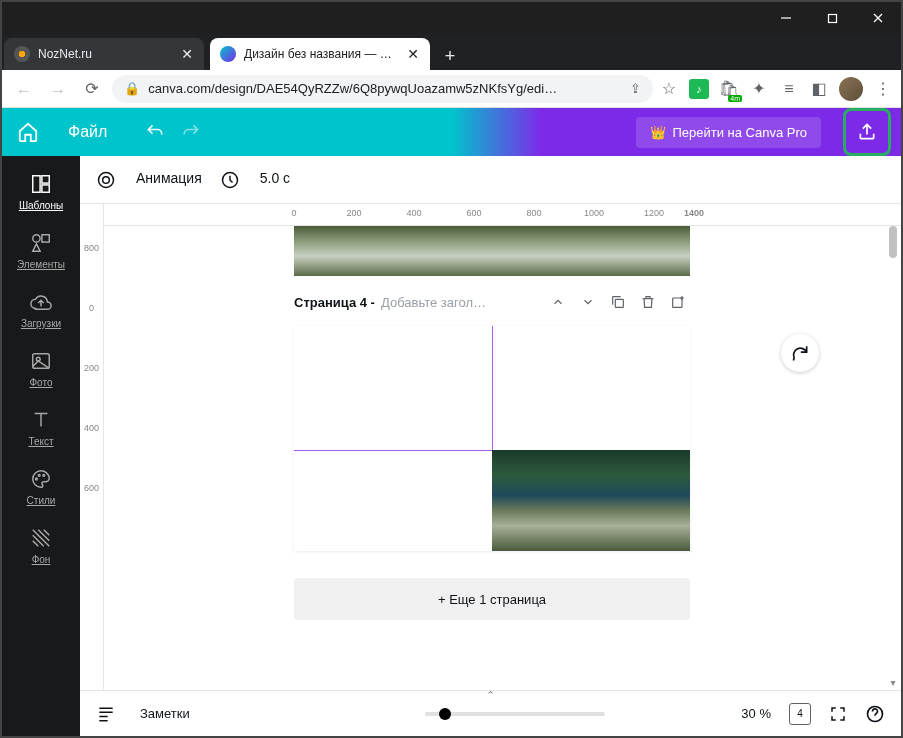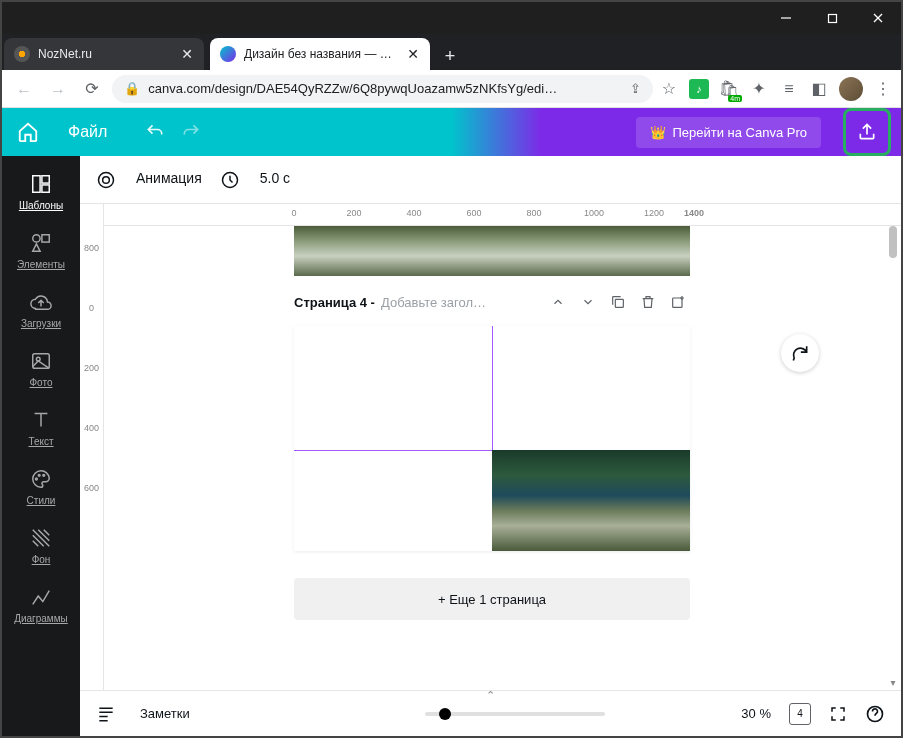--- a/index.html
+++ b/index.html
@@ -236,28 +236,20 @@
           </div>
         <span>Стили</span>
       </div>
       <div class="rail-item">
         <div class="rail-icon">
             <svg width="22" height="22" viewBox="0 0 24 24" fill="none" stroke="currentColor" stroke-width="1.6">
               <path d="M3 3l18 18M3 9l12 12M3 15l6 6M9 3l12 12M15 3l6 6"></path>
             </svg>
           </div>
         <span>Фон</span>
-      </div>
-      <div class="rail-item">
-        <div class="rail-icon">
-            <svg width="22" height="22" viewBox="0 0 24 24" fill="none" stroke="currentColor" stroke-width="1.6">
-              <path d="M3 20l6-9 5 6 7-12"></path>
-            </svg>
-          </div>
-        <span>Диаграммы</span>
       </div>
     </div>
 
     <div class="editor">
       <div class="editor-toolbar">
         <div class="tb-item">
           <svg width="20" height="20" viewBox="0 0 24 24" fill="none" stroke="#0e1318" stroke-width="1.8">
               <circle cx="12" cy="12" r="9"></circle>
               <circle cx="12" cy="12" r="4"></circle>
             </svg>

